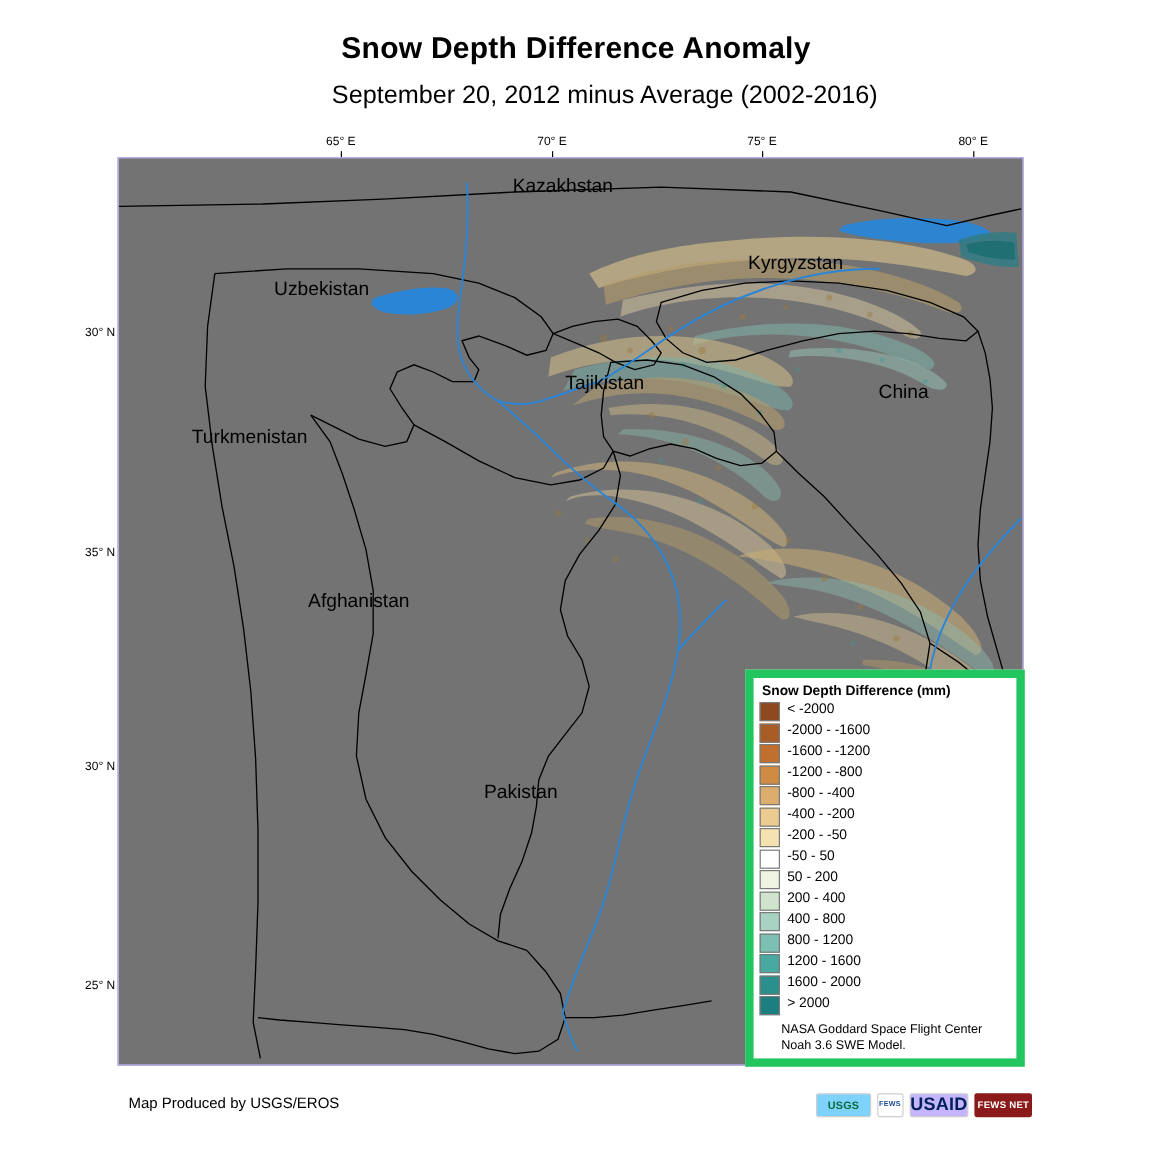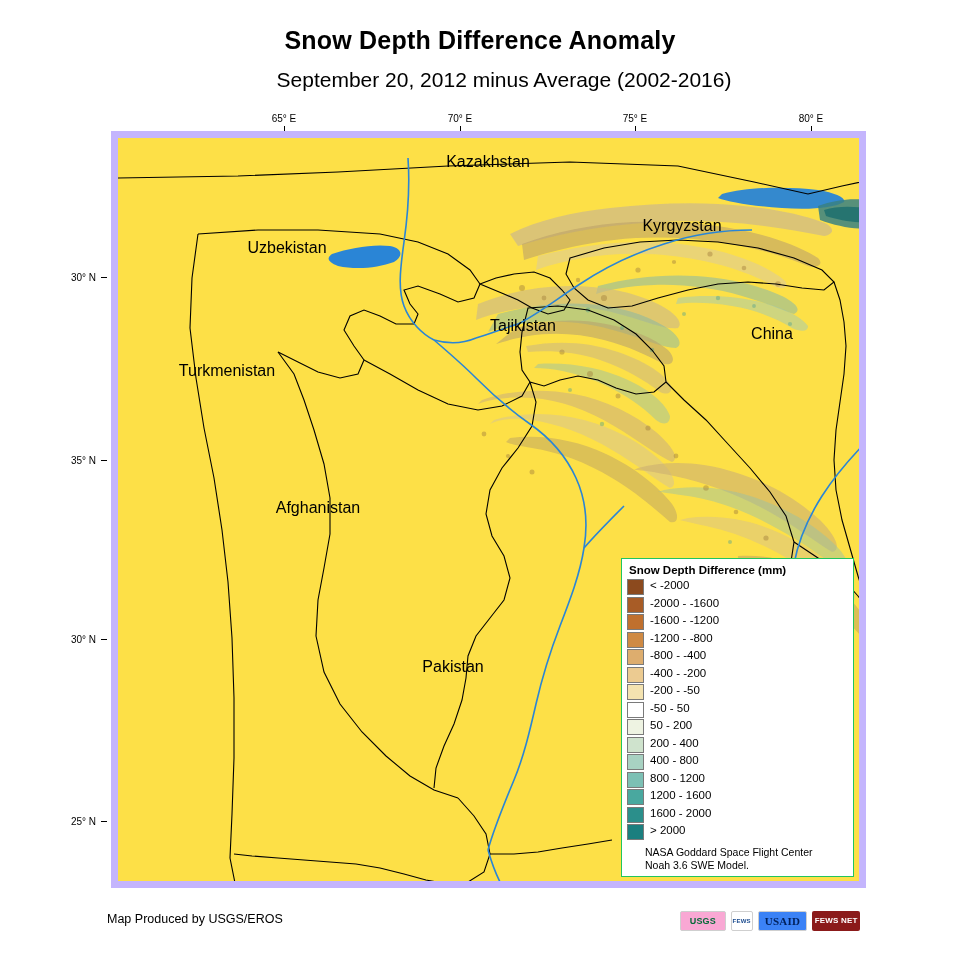--- a/index.html
+++ b/index.html
@@ -36,27 +36,27 @@
     left: 0; top: 68px;
     width: 960px;
     text-align: center;
     font-size: 21px;
     font-weight: normal;
     padding-left: 24px;
   }
   
   #map-frame {
     position: absolute;
-    left: 111px;
+    left: 98px;
     top: 131px;
     width: 755px;
     height: 757px;
-    border: 7px solid #c4b5fd;
+    border: 1px solid #c4b5fd;
     box-sizing: border-box;
-    background: #fde047;
+    background: #737373;
     overflow: hidden;
   }
   #map-svg {
     position: absolute;
     left: 0; top: 0;
   }
   
   .lon-label {
     position: absolute;
     font-size: 10px;
@@ -91,21 +91,21 @@
     white-space: nowrap;
     transform: translate(-50%, -50%);
   }
   
   #legend {
     position: absolute;
     left: 621px;
     top: 558px;
     width: 233px;
     background: #ffffff;
-    border: 1px solid #22c55e;
+    border: 7px solid #22c55e;
     box-sizing: border-box;
     padding: 4px 5px 4px 5px;
   }
   #legend-title {
     font-size: 11.5px;
     font-weight: bold;
     margin: 1px 0 3px 2px;
     white-space: nowrap;
   }
   .legend-row {
@@ -157,23 +157,23 @@
     font-size: 7px;
     font-weight: bold;
     color: #fff;
     letter-spacing: 0.2px;
     overflow: hidden;
     line-height: 8px;
     text-align: center;
     padding: 0 2px;
     box-sizing: border-box;
   }
-  .logo-usgs { background: #f9a8d4; color: #046a38; border: 1px solid #cfcfcf; width: 46px; font-size: 9px; }
+  .logo-usgs { background: #7dd3fc; color: #046a38; border: 1px solid #cfcfcf; width: 46px; font-size: 9px; }
   .logo-fews { background: #ffffff; color: #1b4b8f; border: 1px solid #cfcfcf; width: 22px; font-size: 6px;}
-  .logo-usaid { background: #3b82f6; color: #00205b; border: 1px solid #cfcfcf; width: 50px; font-size: 11px; font-family: Liberation Serif, serif;}
+  .logo-usaid { background: #c4b5fd; color: #00205b; border: 1px solid #cfcfcf; width: 50px; font-size: 15px;}
   .logo-fewsnet { background: #8b1a1a; color: #ffffff; width: 48px; font-size: 8px;}
 </style>
 </head>
 <body>
 
 <div id="page">
 
   <div class="title">Snow Depth Difference Anomaly</div>
   <div class="subtitle">September 20, 2012 minus Average (2002-2016)</div>
 

